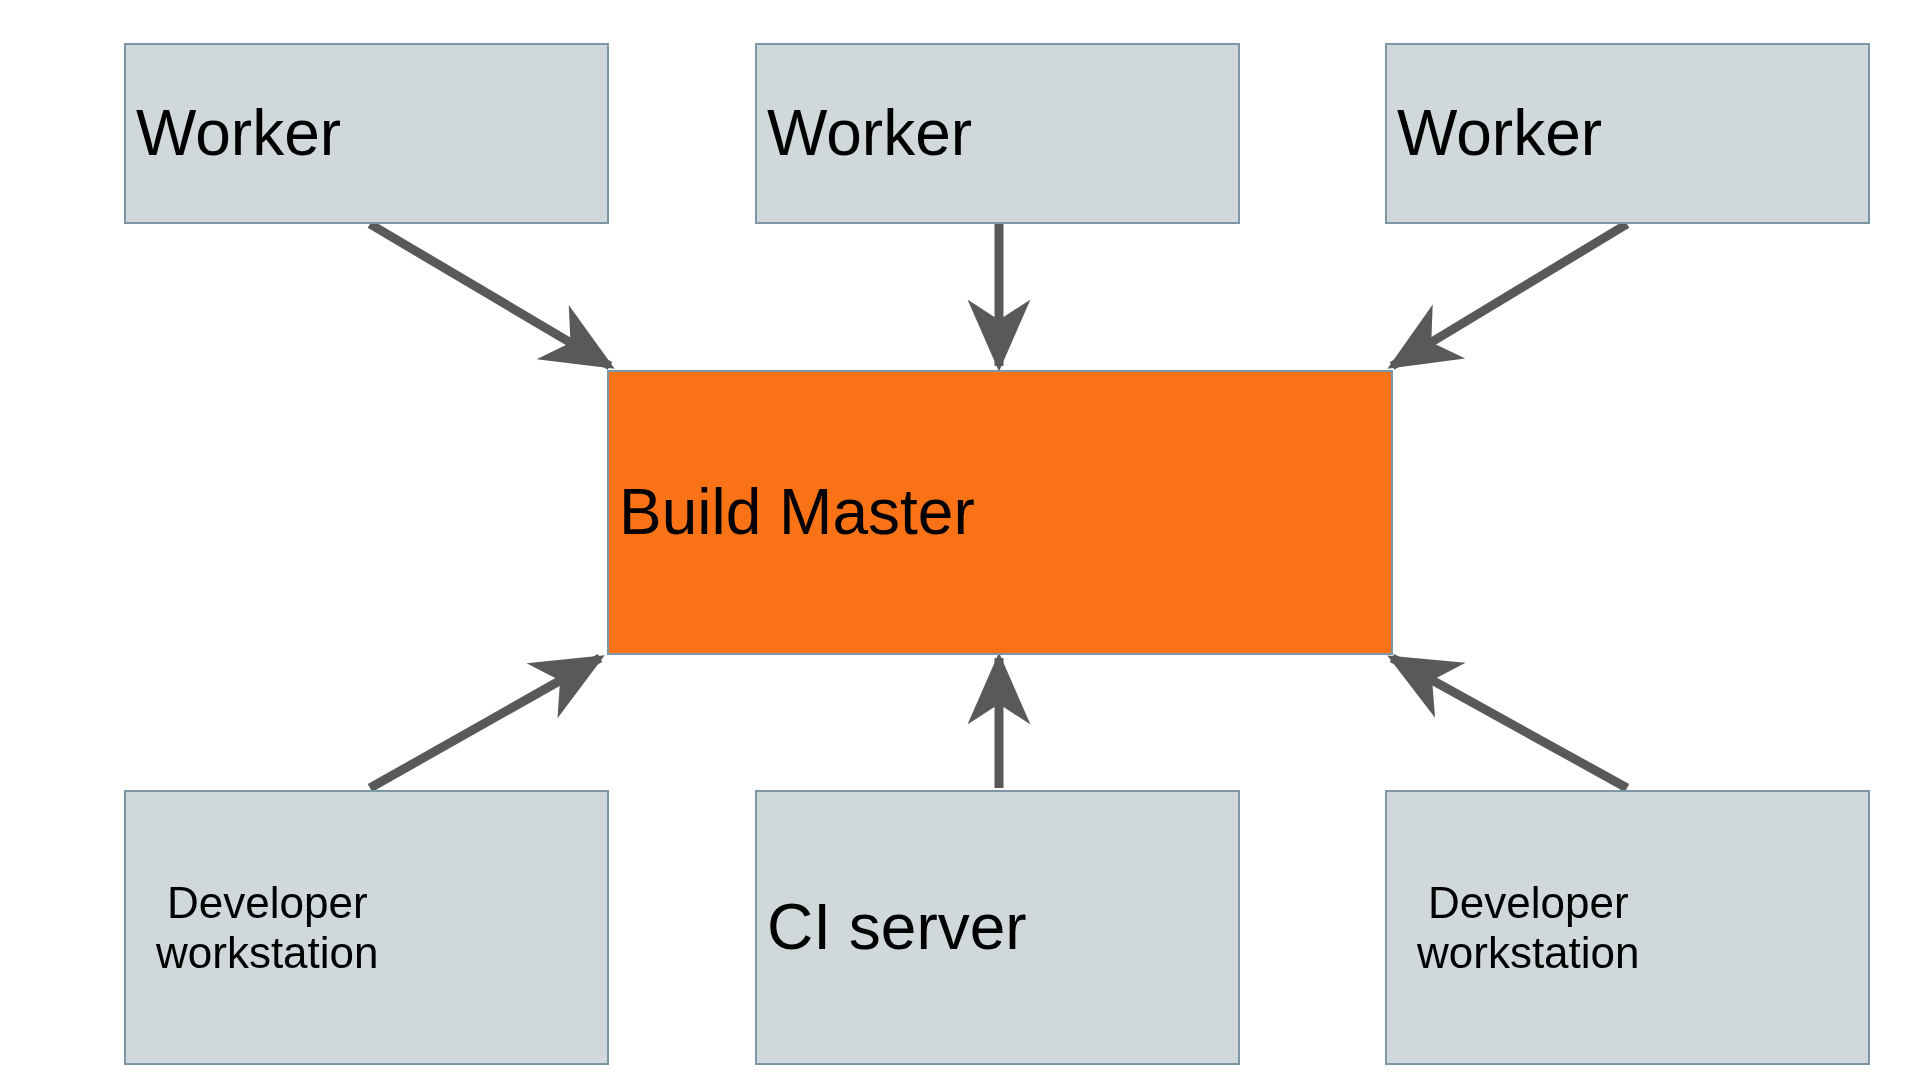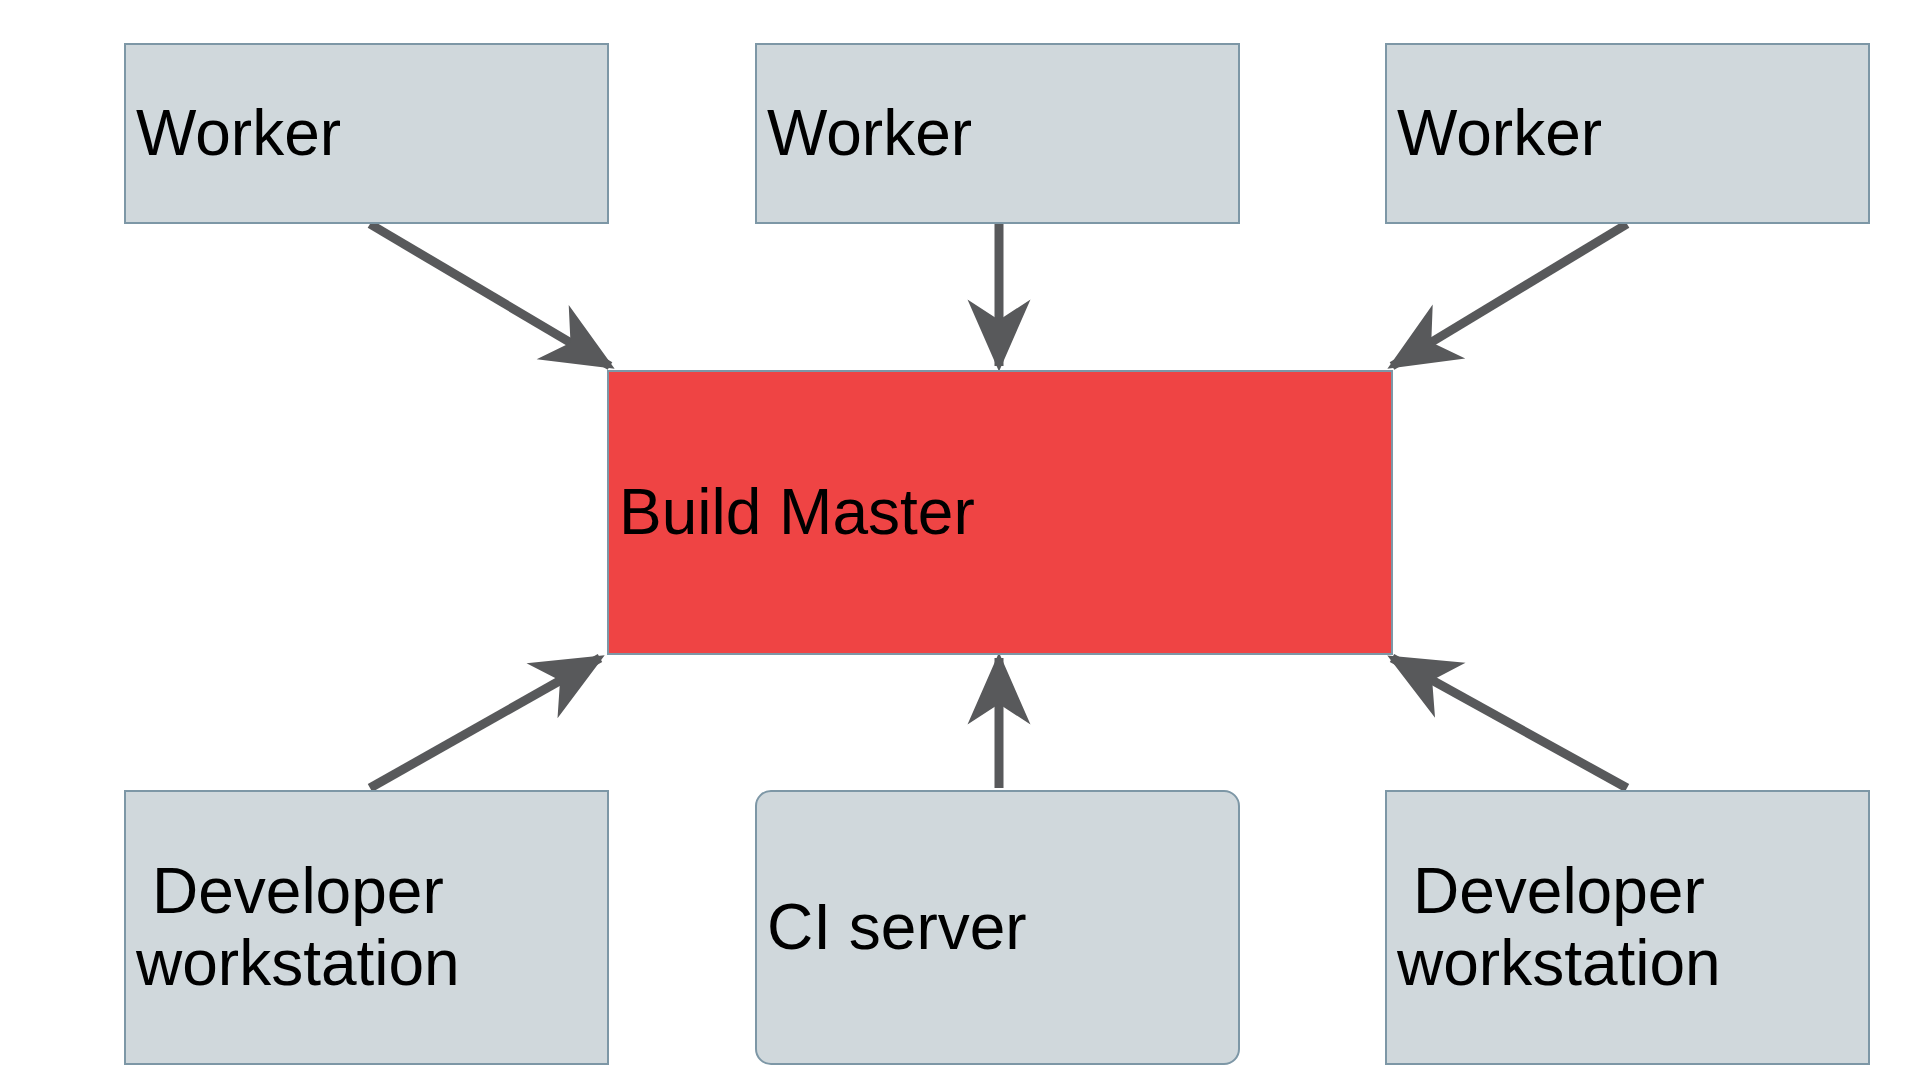--- a/index.html
+++ b/index.html
@@ -40,22 +40,22 @@
     line-height: 1.12;
     z-index: 2;
   }
   .node-label {
     display: block;
     white-space: pre-line;
     padding: 0 10px;
   }
   .node-worker { font-size: 64px; }
   .node-master { font-size: 64px; }
-  .node-dev { font-size: 64px; }
-  .node-ci  { font-size: 64px; border-radius: 16px; }
+  .node-dev { font-size: 44px; padding-left: 20px; }
+  .node-ci  { font-size: 64px; }
 </style>
 </head>
 <body>
 
 <div id="diagram-canvas">
 
   <svg id="edge-layer" viewBox="0 0 1910 1090" width="1910" height="1090" xmlns="http://www.w3.org/2000/svg" aria-hidden="true">
     <defs>
       <marker id="arrowhead" markerWidth="9" markerHeight="9" refX="7.6" refY="3.6" orient="auto" markerUnits="strokeWidth">
         <path d="M 0.2 0.1 L 8.2 3.6 L 0.2 7.1 L 2.5 3.6 Z" fill="#58595b"></path>
@@ -76,21 +76,21 @@
   </div>
 
   <div class="node node-worker" style="left: 755px; top: 43px; width: 485px; height: 181px; background: rgb(208, 216, 220); border-color: rgb(125, 151, 166); color: rgb(0, 0, 0);">
     <span class="node-label">Worker</span>
   </div>
 
   <div class="node node-worker" style="left: 1385px; top: 43px; width: 485px; height: 181px; background: rgb(208, 216, 220); border-color: rgb(125, 151, 166); color: rgb(0, 0, 0);">
     <span class="node-label">Worker</span>
   </div>
 
-  <div class="node node-master" style="left: 607px; top: 370px; width: 786px; height: 285px; background: #ef4444; border-color: rgb(125, 151, 166); color: rgb(0, 0, 0);">
+  <div class="node node-master" style="left: 607px; top: 370px; width: 786px; height: 285px; background: #f97316; border-color: rgb(125, 151, 166); color: rgb(0, 0, 0);">
     <span class="node-label">Build Master</span>
   </div>
 
   <div class="node node-dev" style="left: 124px; top: 790px; width: 485px; height: 275px; background: rgb(208, 216, 220); border-color: rgb(125, 151, 166); color: rgb(0, 0, 0);">
     <span class="node-label">Developer
 workstation</span>
   </div>
 
   <div class="node node-ci" style="left: 755px; top: 790px; width: 485px; height: 275px; background: rgb(208, 216, 220); border-color: rgb(125, 151, 166); color: rgb(0, 0, 0);">
     <span class="node-label">CI server</span>

